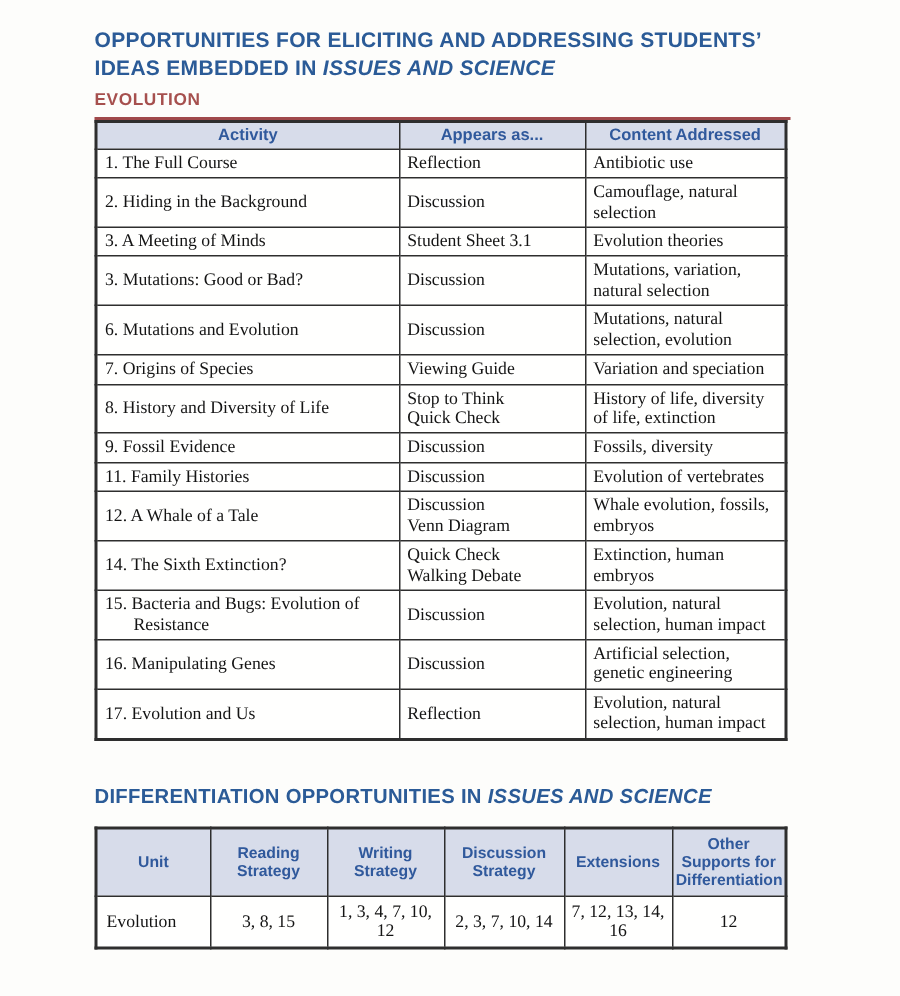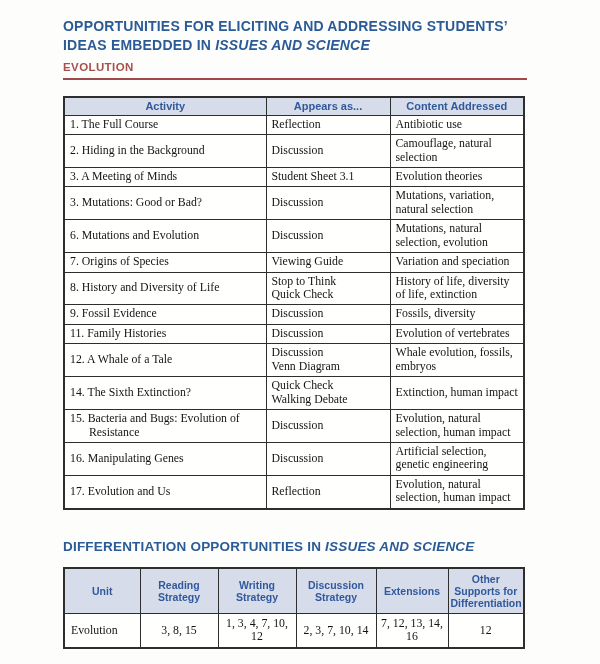--- a/index.html
+++ b/index.html
@@ -52,21 +52,21 @@
   }
   td {
     font-family: "Liberation Serif", serif;
     font-size: 11.8px;
     line-height: 1.14;
     color: #141414;
     padding: 2px 4px 3px 5px;
     text-align: left;
   }
 
-  .activities-table { margin-top: 16px; }
+  .activities-table { margin-top: 0; }
   .activities-table td.activity-cell { padding-left: 24px; text-indent: -19px; }
   .activities-table td.appears-cell  { white-space: pre-line; }
 
   .h2 {
     margin-top: 29px;
     color: #2b5b97;
     font-size: 13.5px;
     font-weight: bold;
     letter-spacing: 0.2px;
   }
@@ -149,21 +149,21 @@
         <tr>
           <td class="activity-cell">12. A Whale of a Tale</td>
           <td class="appears-cell">Discussion
 Venn Diagram</td>
           <td class="content-cell">Whale evolution, fossils, embryos</td>
         </tr>
         <tr>
           <td class="activity-cell">14. The Sixth Extinction?</td>
           <td class="appears-cell">Quick Check
 Walking Debate</td>
-          <td class="content-cell">Extinction, human impact</td>
+          <td class="content-cell">Extinction, human embryos</td>
         </tr>
         <tr>
           <td class="activity-cell">15. Bacteria and Bugs: Evolution of Resistance</td>
           <td class="appears-cell">Discussion</td>
           <td class="content-cell">Evolution, natural selection, human impact</td>
         </tr>
         <tr>
           <td class="activity-cell">16. Manipulating Genes</td>
           <td class="appears-cell">Discussion</td>
           <td class="content-cell">Artificial selection, genetic engineering</td>

